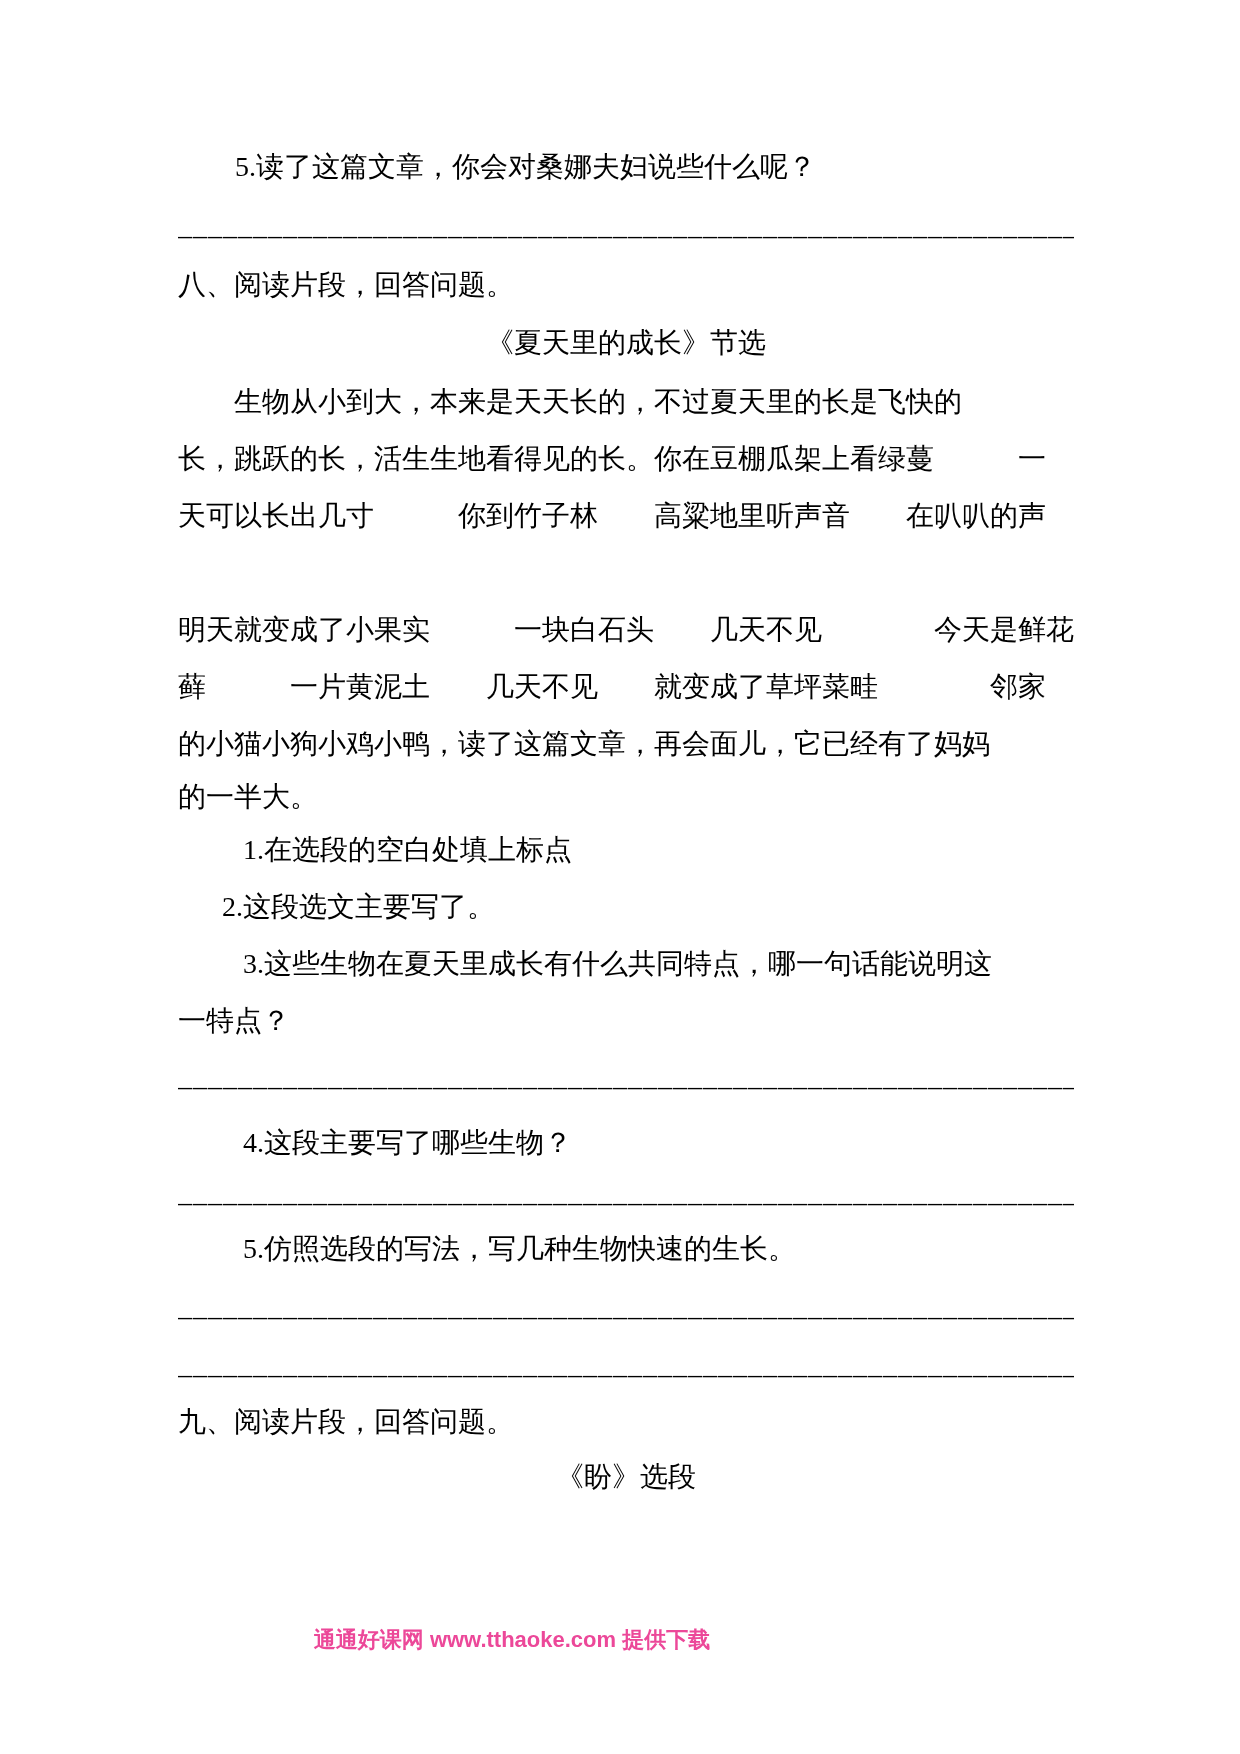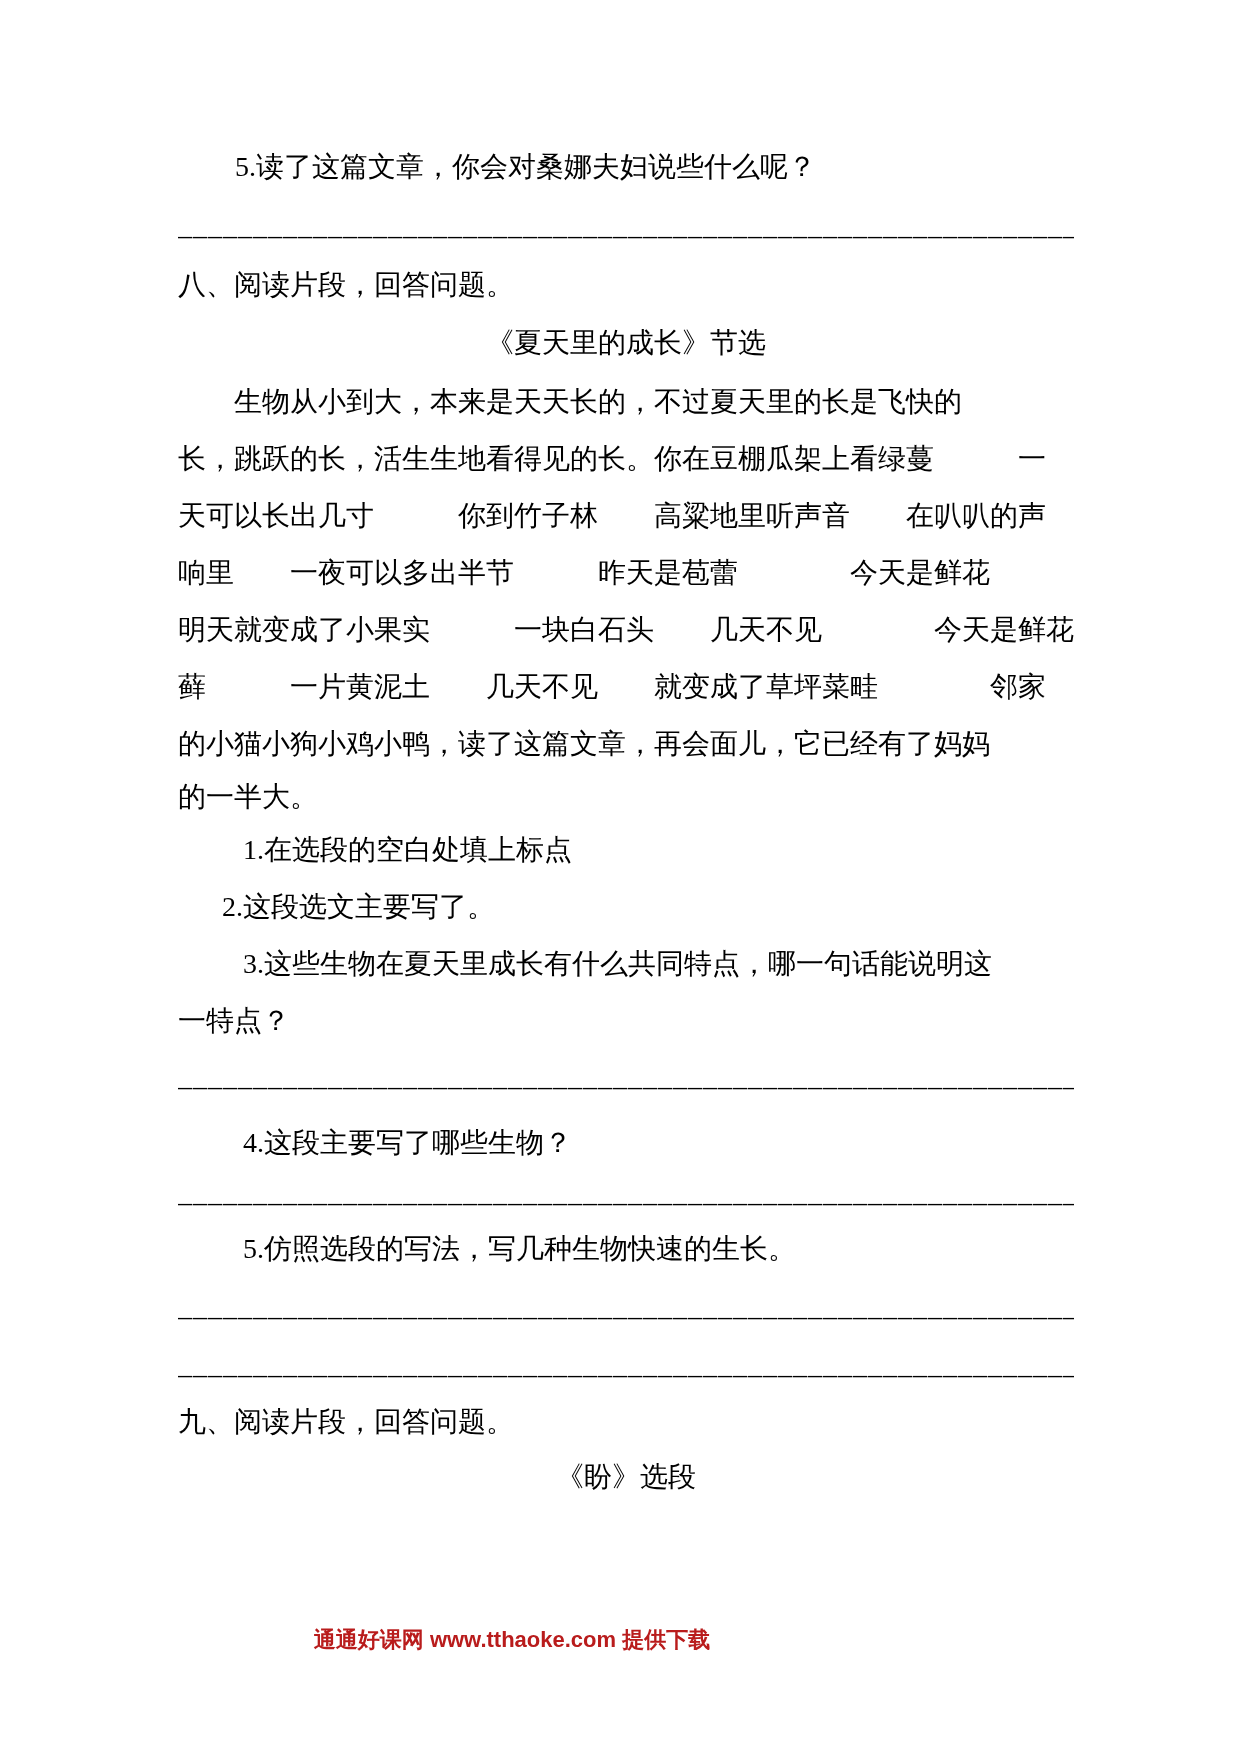--- a/index.html
+++ b/index.html
@@ -36,40 +36,39 @@
   }
   .footer {
     position: absolute;
     left: 0;
     top: 1625px;
     width: 1024px;
     text-align: center;
     font-family: "Liberation Sans", "DejaVu Sans", sans-serif;
     font-weight: 700;
     font-size: 22px;
-    color: #b91c1c;
+    color: #ec4899;
   }
 </style>
 </head>
 <body>
 
 <div class="page">
 
   <div class="t" style="left:235px; top:150px;">5.读了这篇文章，你会对桑娜夫妇说些什么呢？</div>
 
   <div class="blank" style="top:209px;">________________________________________________________________</div>
 
   <div class="t" style="left:178px; top:268px;">八、阅读片段，回答问题。</div>
 
   <div class="t center" style="top:326px;">《夏天里的成长》节选</div>
 
   <div class="t" style="left:234px; top:385px;">生物从小到大，本来是天天长的，不过夏天里的长是飞快的</div>
   <div class="t para" style="top:499px;">天可以长出几寸　　　你到竹子林　　高粱地里听声音　　在叭叭的声</div>
   <div class="t para" style="top:442px;">长，跳跃的长，活生生地看得见的长。你在豆棚瓜架上看绿蔓　　　一</div>
-  <div class="t para" style="top:556px;">响里　　一夜可以多出半节　　　昨天是苞蕾　　　　今天是鲜花</div>
   <div class="t para" style="top:613px;">明天就变成了小果实　　　一块白石头　　几天不见　　　　今天是鲜花</div>
   <div class="t para" style="top:670px;">藓　　　一片黄泥土　　几天不见　　就变成了草坪菜畦　　　　邻家</div>
   <div class="t para" style="top:727px;">的小猫小狗小鸡小鸭，读了这篇文章，再会面儿，它已经有了妈妈</div>
   <div class="t para" style="top:780px;">的一半大。</div>
 
   <div class="t" style="left:243px; top:833px;">1.在选段的空白处填上标点</div>
 
   <div class="t" style="left:222px; top:890px;">2.这段选文主要写了。</div>
 
   <div class="t" style="left:243px; top:947px;">3.这些生物在夏天里成长有什么共同特点，哪一句话能说明这</div>

